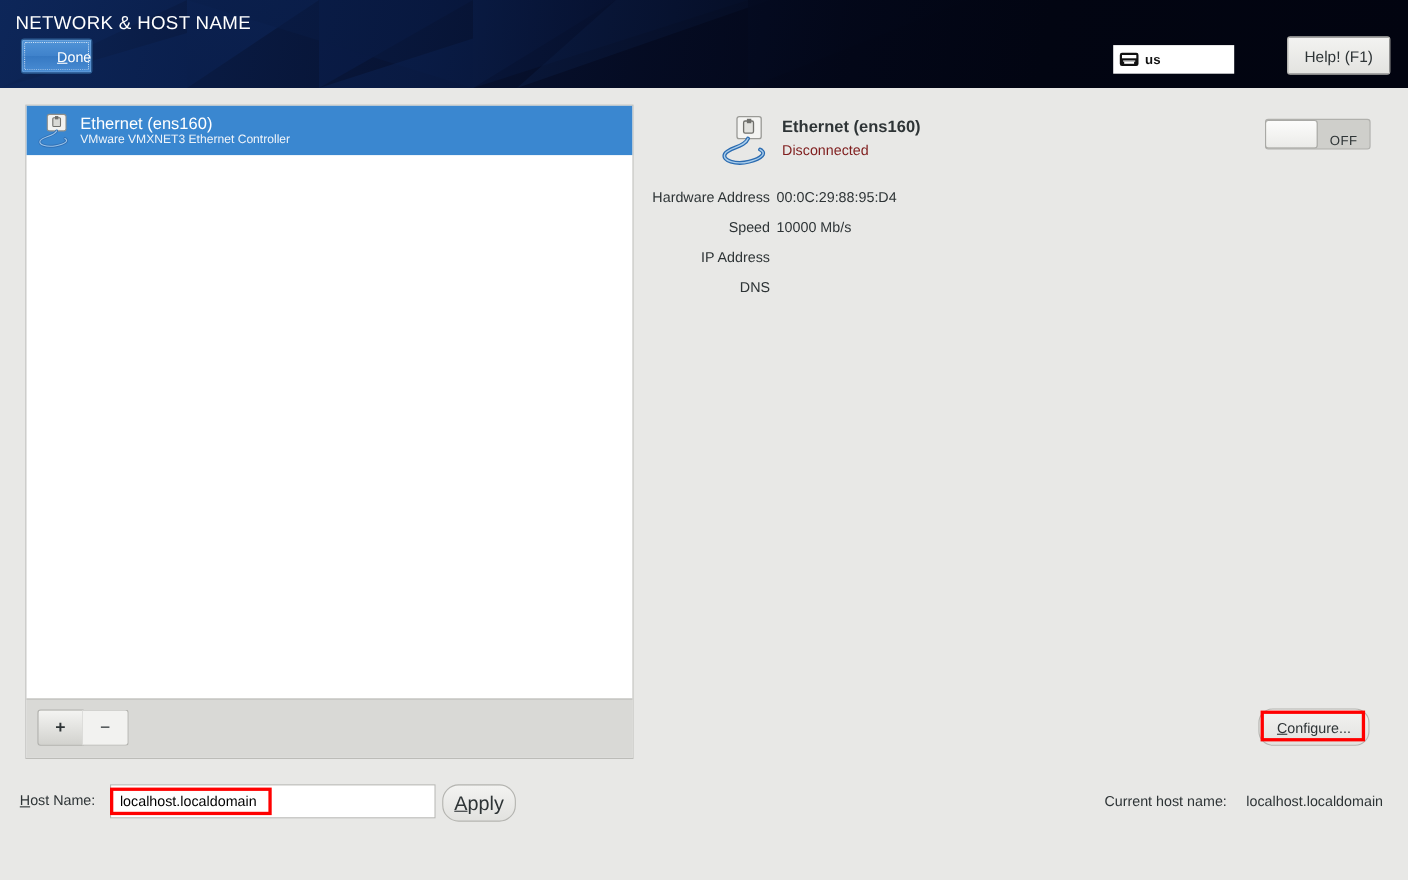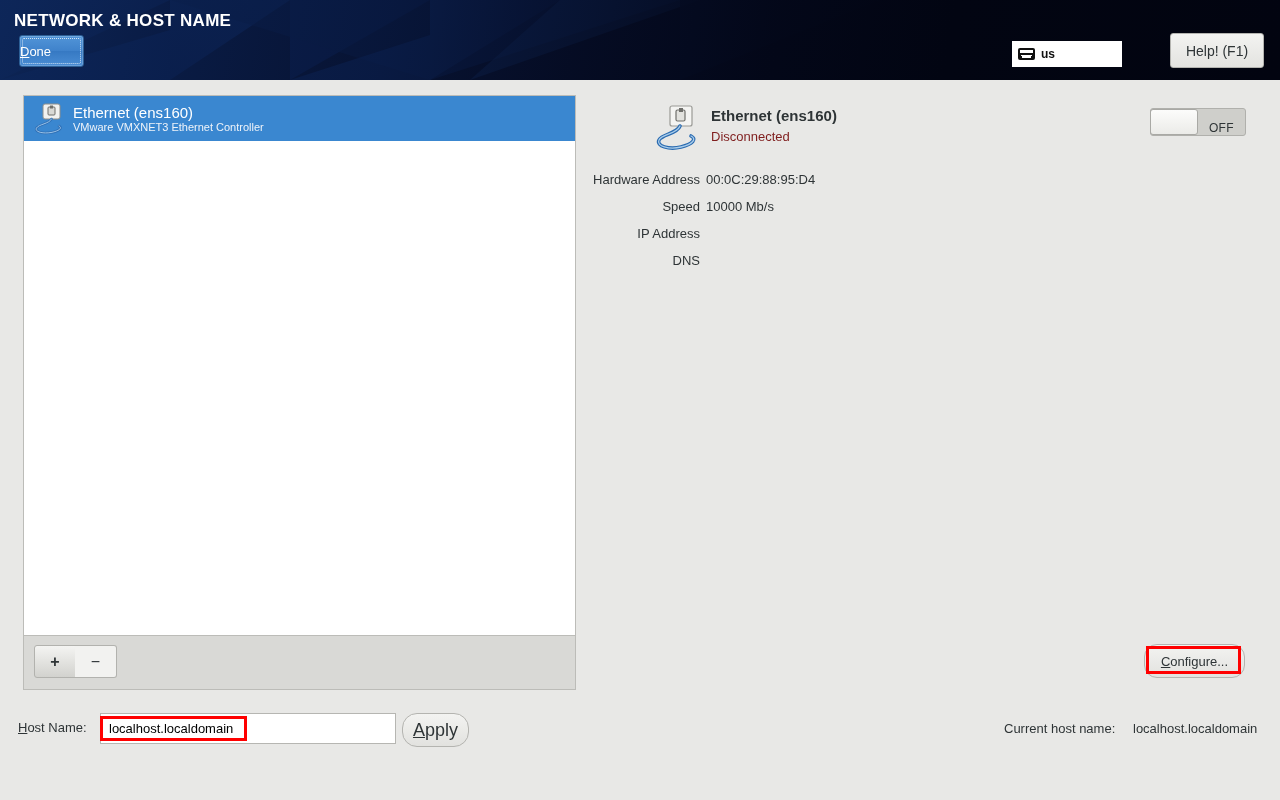--- a/index.html
+++ b/index.html
@@ -24,35 +24,35 @@
       rgba(13,38,88,0.95) 0%,
       rgba(10,30,74,0.85) 14%,
       rgba(8,22,58,0.75) 30%,
       rgba(5,12,36,0.82) 46%,
       rgba(3,7,24,0.95) 60%,
       rgba(2,5,18,1) 74%,
       rgba(2,4,16,1) 100%);
   }
   #header-title {
     position: absolute; left: 14px; top: 11px;
-    font-size: 17px; font-weight: bold; color: #ffffff;
+    font-size: 17px; font-weight: normal; color: #ffffff;
     letter-spacing: 0.3px;
   }
   #installer-title {
     position: absolute; right: 14px; top: 12px;
     font-size: 16px; color: #d8dbe2; letter-spacing: 0.4px;
   }
   #done-button {
     position: absolute; left: 19px; top: 35px;
     width: 63px; height: 30px;
     background: linear-gradient(180deg,#5295d8 0%,#3f82cb 50%,#3679c3 51%,#4a8dd4 100%);
     border: 1px solid #2c5f96;
     border-radius: 3px;
     color: #ffffff; font-size: 13px;
-    display: flex; align-items: center; justify-content: flex-start;
+    display: flex; align-items: center; justify-content: flex-end;
     box-shadow: inset 0 0 0 1px rgba(255,255,255,0.18);
     cursor: pointer;
   }
   #done-button .focusring {
     position: absolute; left: 2px; top: 2px; right: 2px; bottom: 2px;
     border: 1px dotted rgba(255,255,255,0.75);
     border-radius: 2px;
   }
   .mnem { text-decoration: underline; }
 

